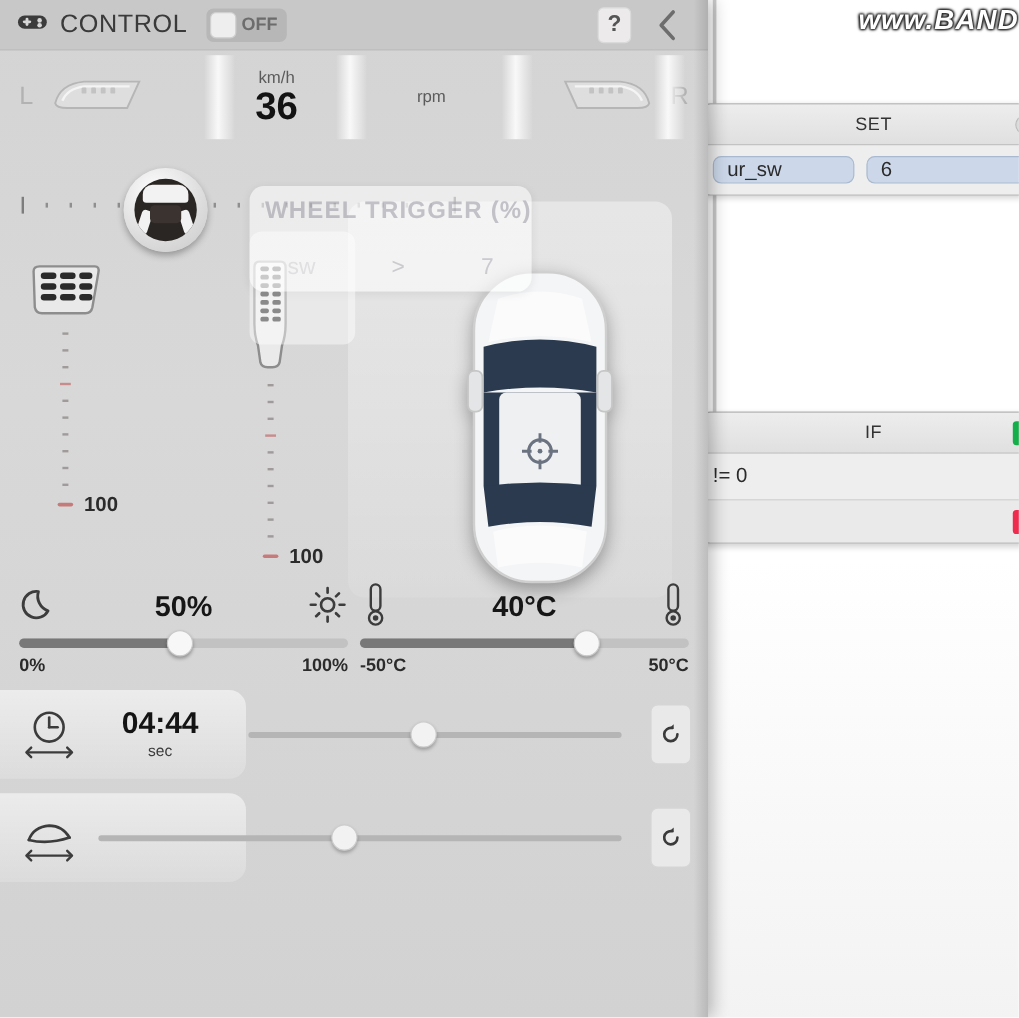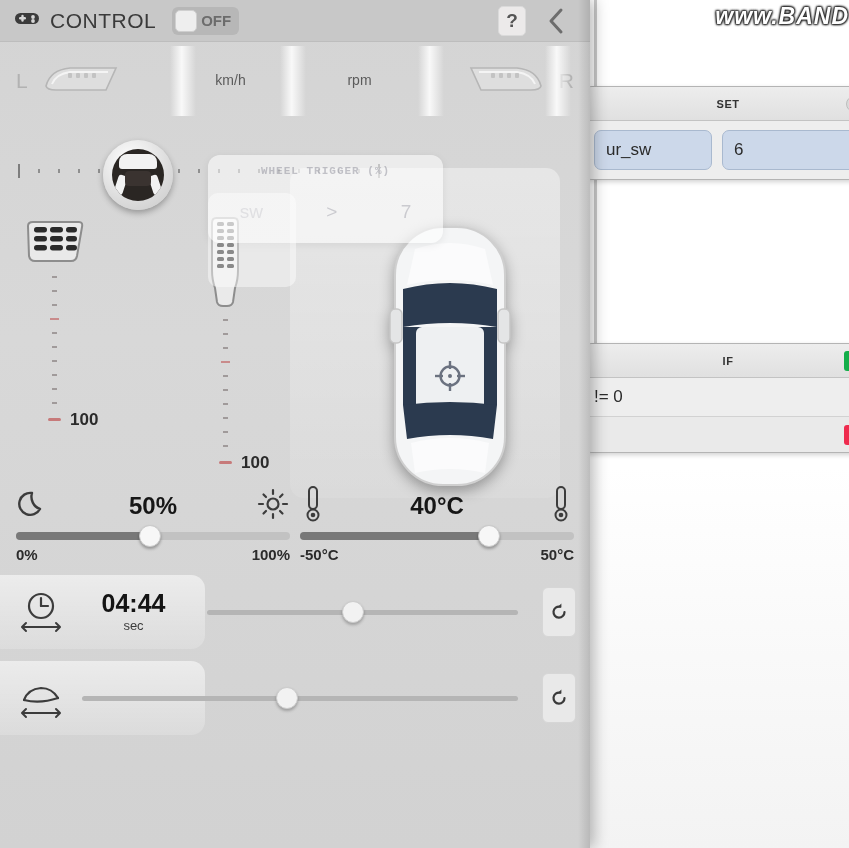--- a/index.html
+++ b/index.html
@@ -30,34 +30,34 @@
     box-shadow: 0 2px 5px rgba(0,0,0,.18);
     overflow: hidden;
   }
   .blk-head {
     height: 34px; position: relative;
     background: linear-gradient(180deg,#ededed,#e0e0e0);
     border-bottom: 1px solid #c3c3c3;
     display: flex; align-items: center; justify-content: center;
   }
   .blk-title {
-    font-size: 11px; font-weight: bold; color: #333; letter-spacing: .5px;
+    font-size: 15px; font-weight: normal; color: #333; letter-spacing: .5px;
   }
   .blk-dot {
     position: absolute; right: 10px; top: 9px;
     width: 16px; height: 16px; border-radius: 50%;
     background: #dadada; border: 1px solid #bdbdbd;
   }
   .blk-body {
     padding: 9px 10px; display: flex; align-items: center; gap: 10px;
     background: #eeeeee;
   }
   .field {
     background: #ccd8ea; border: 1px solid #a9b9cf; border-radius: 7px;
-    height: 40px; display: flex; align-items: center; padding: 0 11px;
+    height: 23px; display: flex; align-items: center; padding: 0 11px;
     font-size: 17px; color: #2b2b2b; white-space: nowrap; overflow: hidden;
   }
   .op { font-size: 17px; color: #2b2b2b; white-space: nowrap; }
   .blk-foot {
     height: 36px; position: relative; background: #eaeaea;
     border-top: 1px solid #d2d2d2;
   }
   .badge {
     position: absolute; right: 8px; width: 20px; height: 20px;
     border-radius: 3px; color: #fff; font-size: 13px; font-weight: bold;
@@ -171,24 +171,23 @@
   }
 
   
   .ghost-popup {
     position: absolute; left: 208px; top: 155px; width: 235px; height: 88px;
     background: rgba(255,255,255,.55); border-radius: 12px;
     box-shadow: 0 2px 8px rgba(0,0,0,.07);
     z-index: 5; pointer-events: none;
   }
   .ghost-title {
-    text-align: center; margin-top: 10px;
-    font-size: 11px; font-weight: bold; letter-spacing: 1px;
+    text-align: right; margin-top: 10px;
+    font-size: 20px; font-weight: bold; letter-spacing: 1px;
     color: rgba(110,110,125,.38);
-    font-family: Liberation Mono, monospace;
   }
   .ghost-row {
     display: flex; align-items: center; justify-content: space-around;
     margin-top: 24px; font-size: 19px; color: rgba(110,110,125,.30);
   }
   .ghost-card {
     position: absolute; left: 208px; top: 193px; width: 88px; height: 94px;
     background: rgba(255,255,255,.45); border-radius: 10px; z-index: 6;
     pointer-events: none;
   }
@@ -350,20 +349,21 @@
               <rect x="40" y="13" width="4" height="5" rx="1"></rect>
               <rect x="48" y="13" width="4" height="5" rx="1"></rect>
               <rect x="56" y="13" width="4" height="5" rx="1"></rect>
             </g>
           </svg>
         </span>
       </div>
 
       <div class="gauge">
         <div class="gauge-unit">km/h</div>
+        <div class="gauge-val">36</div>
       </div>
 
       <div class="gauge">
         <div class="gauge-unit">rpm</div>
       </div>
 
       <div class="headlight-wrap" style="justify-content:flex-end">
         <span>
           <svg width="92" height="38" viewBox="0 0 92 38">
             <path d="M82 26 Q78 10 58 8 L12 8 L22 30 L72 30 Q81 30 82 26 Z" fill="#dedede" stroke="#b6b6b6" stroke-width="1.6"></path>

